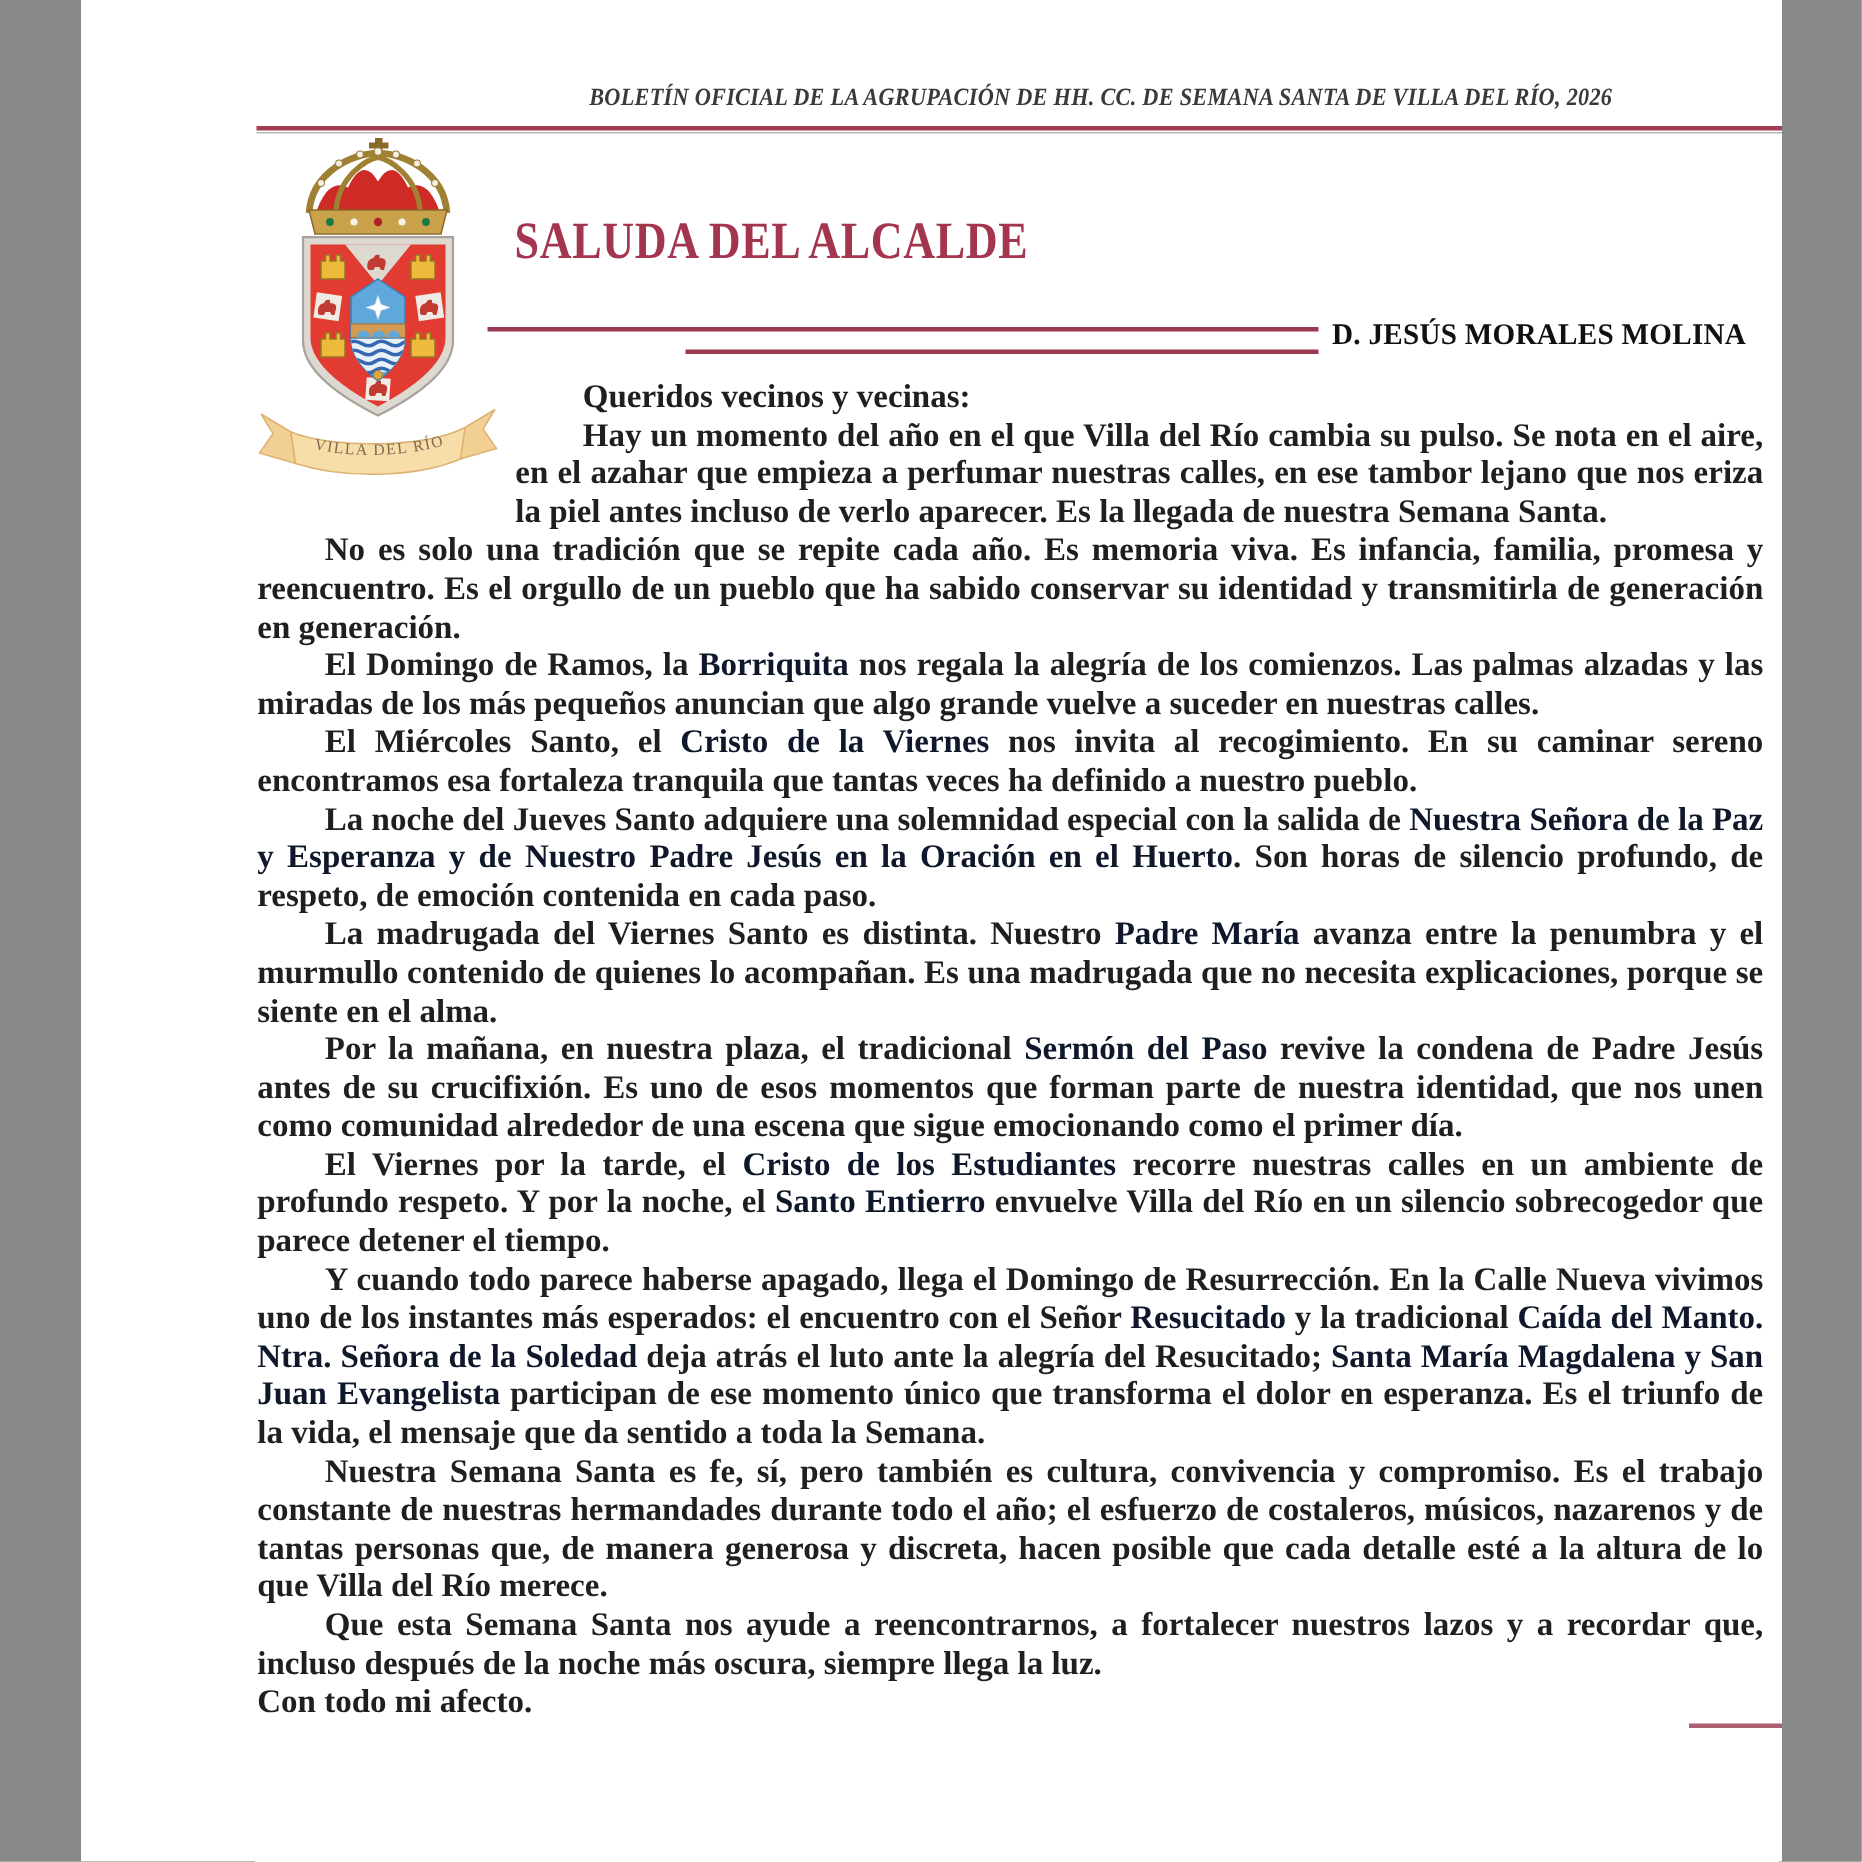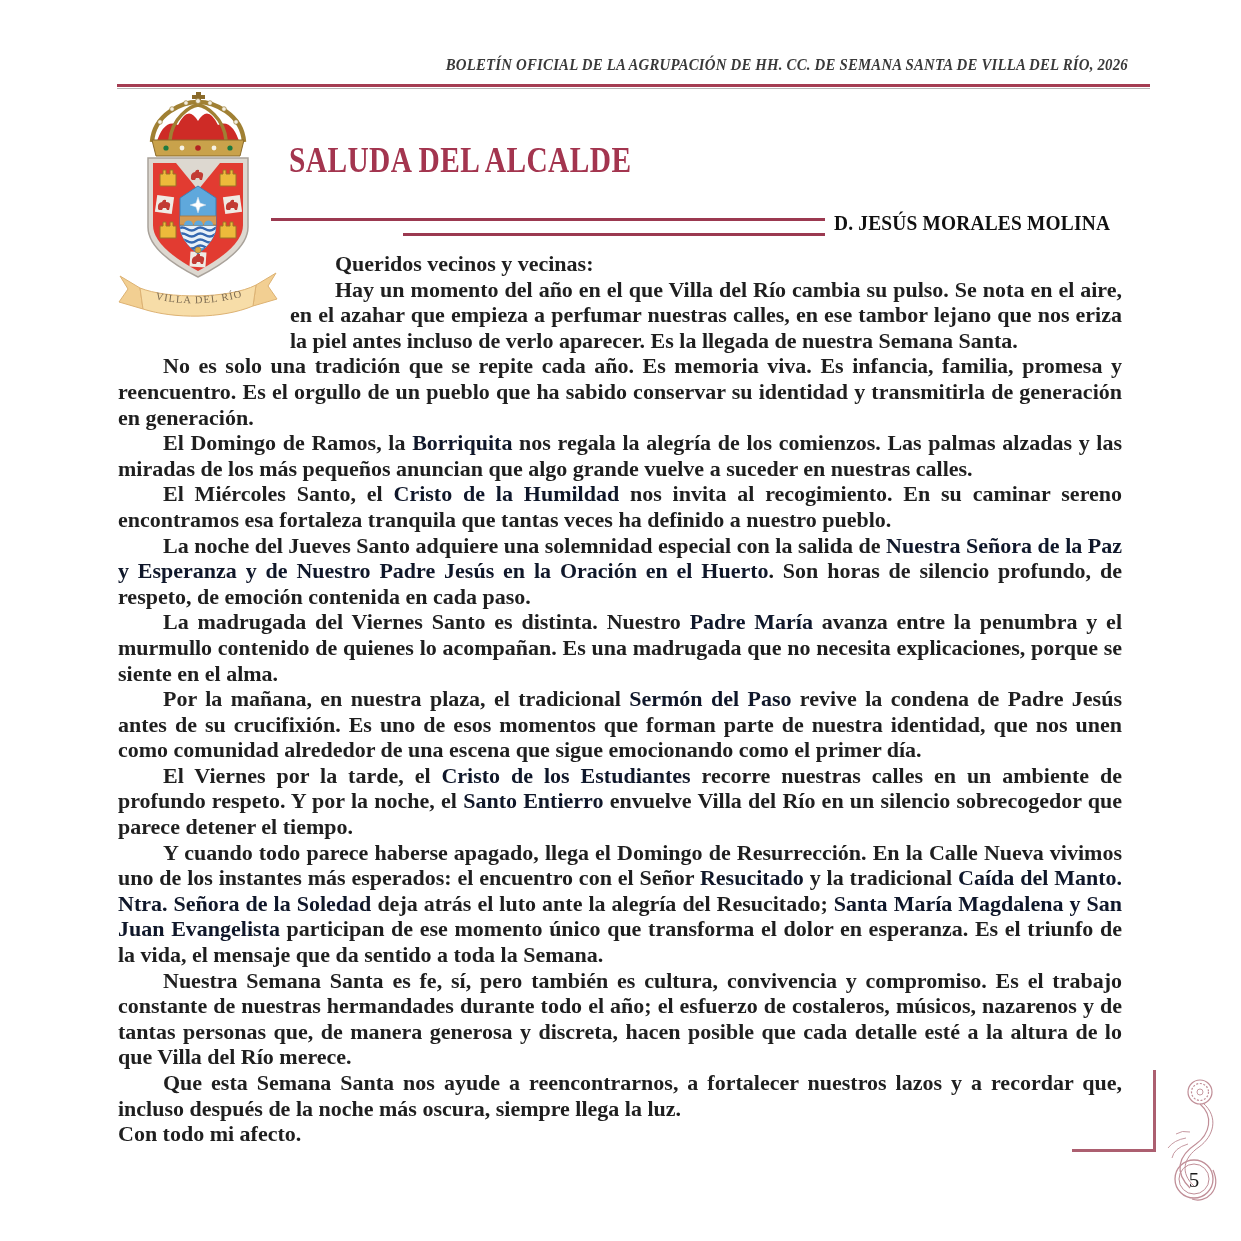--- a/index.html
+++ b/index.html
@@ -1,18 +1,18 @@
 <!DOCTYPE html>
 <html lang="es"><head>
 <meta charset="utf-8">
 <style>
   html,body{margin:0;padding:0;background:#888;}
   .page{
     position:relative;
-    width:1241px;height:1241px;
+    width:1134px;height:1241px;
     background:#ffffff;
     font-family:"Liberation Serif", serif;
     overflow:hidden;
     margin:0 auto;
   }
   
   .bulletin-header{
     position:absolute; top:55px; right:113px;
     font-size:16.5px; font-style:italic; font-weight:bold;
     color:#3a3a3a; white-space:nowrap;
@@ -154,21 +154,21 @@
   <div class="title-rule-1"></div>
   <div class="title-rule-2"></div>
   <div class="author-name">D.  JESÚS MORALES MOLINA</div>
 
   <div class="body-text">
     <div class="crest-spacer"></div>
   <p><span>Queridos vecinos y vecinas:</span></p>
       <p><span>Hay un momento del año en el que Villa del Río cambia su pulso. Se nota en el aire, en el azahar que empieza a perfumar nuestras calles, en ese tambor lejano que nos eriza la piel antes incluso de verlo aparecer. Es la llegada de nuestra Semana Santa.</span></p>
       <p><span>No es solo una tradición que se repite cada año. Es memoria viva. Es infancia, familia, promesa y reencuentro. Es el orgullo de un pueblo que ha sabido conservar su identidad y transmitirla de generación en generación.</span></p>
       <p><span>El Domingo de Ramos, la </span><b>Borriquita</b><span> nos regala la alegría de los comienzos. Las palmas alzadas y las miradas de los más pequeños anuncian que algo grande vuelve a suceder en nuestras calles.</span></p>
-      <p><span>El Miércoles Santo, el </span><b>Cristo de la Humildad</b><span> nos invita al recogimiento. En su caminar sereno encontramos esa fortaleza tranquila que tantas veces ha definido a nuestro pueblo.</span></p>
+      <p><span>El Miércoles Santo, el </span><b>Cristo de la Viernes</b><span> nos invita al recogimiento. En su caminar sereno encontramos esa fortaleza tranquila que tantas veces ha definido a nuestro pueblo.</span></p>
       <p><span>La noche del Jueves Santo adquiere una solemnidad especial con la salida de </span><b>Nuestra Señora de la Paz y Esperanza y de Nuestro Padre Jesús en la Oración en el Huerto</b><span>. Son horas de silencio profundo, de respeto, de emoción contenida en cada paso.</span></p>
       <p><span>La madrugada del Viernes Santo es distinta. Nuestro </span><b>Padre María</b><span> avanza entre la penumbra y el murmullo contenido de quienes lo acompañan. Es una madrugada que no necesita explicaciones, porque se siente en el alma.</span></p>
       <p><span>Por la mañana, en nuestra plaza, el tradicional </span><b>Sermón del Paso</b><span> revive la condena de Padre Jesús antes de su crucifixión. Es uno de esos momentos que forman parte de nuestra identidad, que nos unen como comunidad alrededor de una escena que sigue emocionando como el primer día.</span></p>
       <p><span>El Viernes por la tarde, el </span><b>Cristo de los Estudiantes</b><span> recorre nuestras calles en un ambiente de profundo respeto. Y por la noche, el </span><b>Santo Entierro</b><span> envuelve Villa del Río en un silencio sobrecogedor que parece detener el tiempo.</span></p>
       <p><span>Y cuando todo parece haberse apagado, llega el Domingo de Resurrección. En la Calle Nueva vivimos uno de los instantes más esperados: el encuentro con el Señor </span><b>Resucitado</b><span> y la tradicional </span><b>Caída del Manto. Ntra. Señora de la Soledad</b><span> deja atrás el luto ante la alegría del Resucitado; </span><b>Santa María Magdalena y San Juan Evangelista</b><span> participan de ese momento único que transforma el dolor en esperanza. Es el triunfo de la vida, el mensaje que da sentido a toda la Semana.</span></p>
       <p><span>Nuestra Semana Santa es fe, sí, pero también es cultura, convivencia y compromiso. Es el trabajo constante de nuestras hermandades durante todo el año; el esfuerzo de costaleros, músicos, nazarenos y de tantas personas que, de manera generosa y discreta, hacen posible que cada detalle esté a la altura de lo que Villa del Río merece.</span></p>
       <p><span>Que esta Semana Santa nos ayude a reencontrarnos, a fortalecer nuestros lazos y a recordar que, incluso después de la noche más oscura, siempre llega la luz.</span></p>
       <p class="center"><span>Con todo mi afecto.</span></p>
     </div>
 

